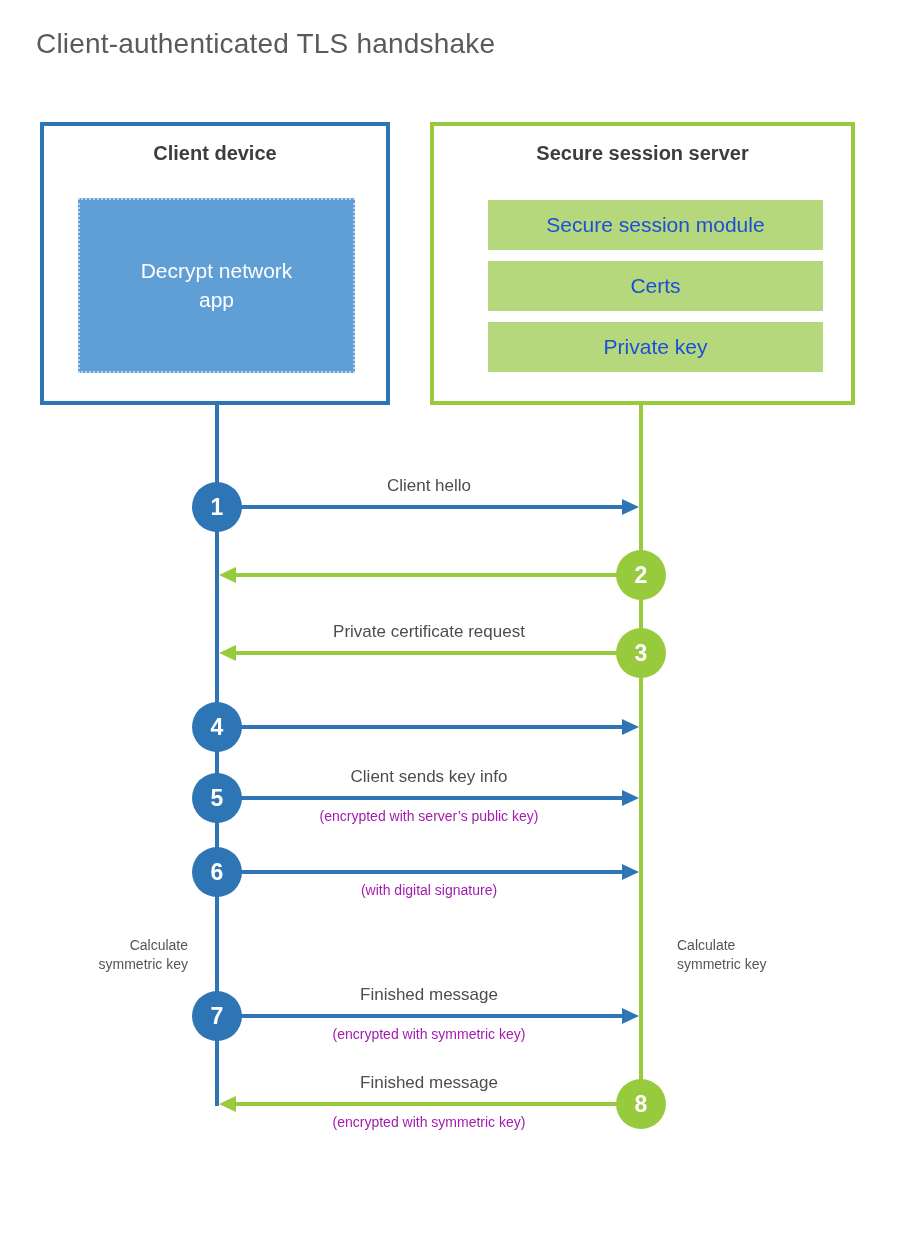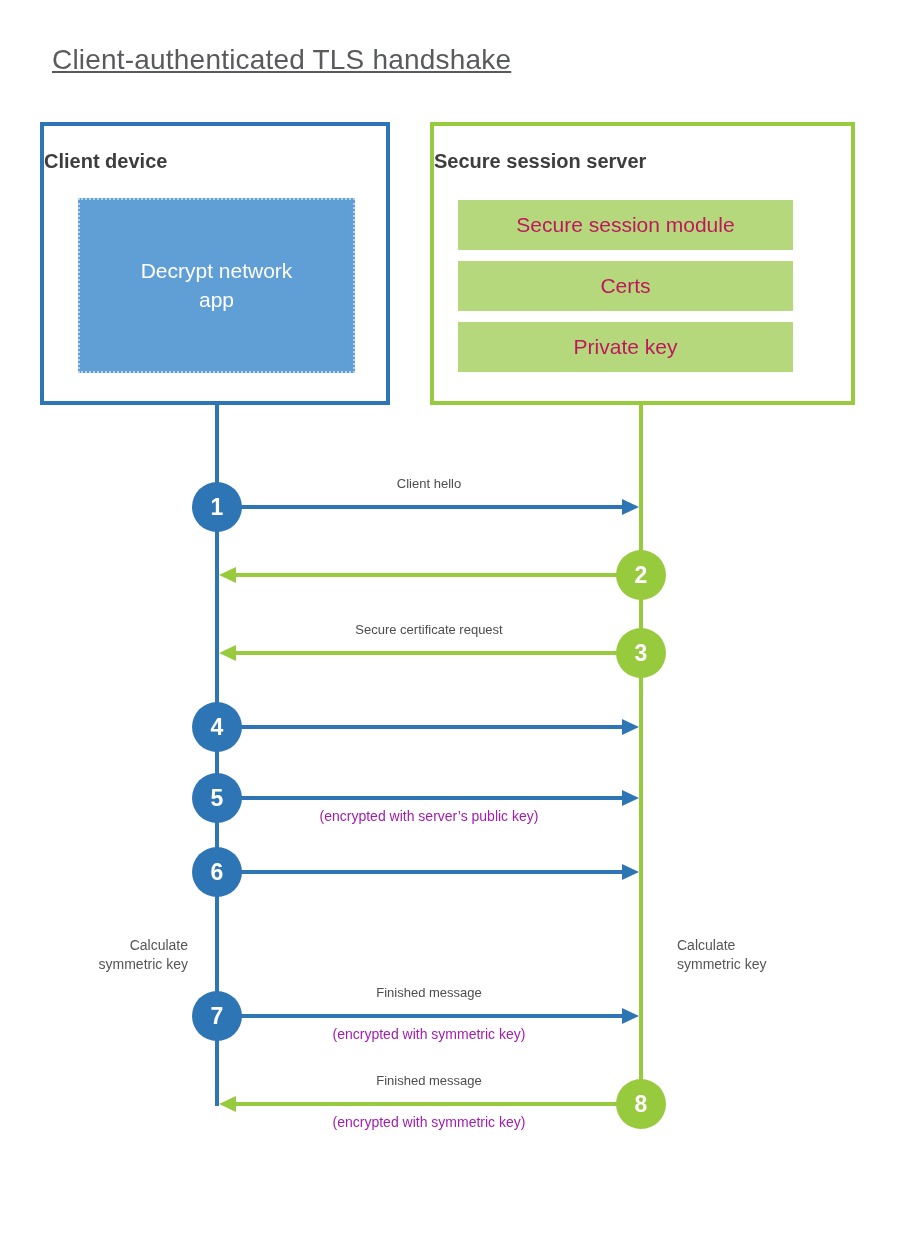--- a/index.html
+++ b/index.html
@@ -12,37 +12,36 @@
     overflow: hidden;
   }
   .page-title {
     position: absolute;
     left: 36px;
     top: 28px;
     font-size: 28px;
     font-weight: 400;
     color: #595a5c;
     letter-spacing: 0.2px;
-    margin: 16px;
-    text-decoration: underline;
+    margin: 0;
   }
   
   .actor-box {
     position: absolute;
     top: 122px;
     height: 283px;
     width: 350px;
     box-sizing: border-box;
     background: #ffffff;
   }
   .client-box { left: 40px; border: 4px solid #2e75b6; }
   .server-box { left: 430px; width: 425px; border: 4px solid #98ca3e; }
   .actor-title {
-    margin-top: 24px;
-    text-align: left;
+    margin-top: 16px;
+    text-align: center;
     font-size: 20px;
     font-weight: bold;
     color: #3d3d3d;
   }
   .app-box {
     position: absolute;
     left: 78px;
     top: 198px;
     width: 277px;
     height: 175px;
@@ -53,25 +52,25 @@
     align-items: center;
     justify-content: center;
     text-align: center;
     color: #ffffff;
     font-size: 21px;
     line-height: 1.35;
     white-space: pre-line;
   }
   .module-bar {
     position: absolute;
-    left: 458px;
+    left: 488px;
     width: 335px;
     height: 50px;
     background: #b5d87c;
-    color: #be185d;
+    color: #1d4ed8;
     font-size: 21px;
     line-height: 50px;
     text-align: center;
   }
   
   .lifeline { position: absolute; width: 4px; top: 405px; }
   .lifeline.blue  { left: 215px; height: 701px; background: #2e75b6; }
   .lifeline.green { left: 639px; height: 700px; background: #98ca3e; }
   
   .mline { position: absolute; height: 4px; }
@@ -91,21 +90,21 @@
     line-height: 50px;
     text-align: center;
   }
   .step-circle.blue  { left: 192px; background: #2e75b6; }
   .step-circle.green { left: 616px; background: #98ca3e; }
   .mlabel {
     position: absolute;
     left: 229px;
     width: 400px;
     text-align: center;
-    font-size: 13px;
+    font-size: 17px;
     color: #4d4d4d;
   }
   .msub {
     position: absolute;
     left: 229px;
     width: 400px;
     text-align: center;
     font-size: 14px;
     color: #a21caf;
   }
@@ -149,34 +148,36 @@
   <div class="ahead right" style="top:499px"></div>
   <div class="mlabel" style="top:476px">Client hello</div>
   <div class="step-circle blue" style="top:482px">1</div>
 
   <div class="mline green" style="top:573px"></div>
   <div class="ahead left" style="top:567px"></div>
   <div class="step-circle green" style="top:550px">2</div>
 
   <div class="mline green" style="top:651px"></div>
   <div class="ahead left" style="top:645px"></div>
-  <div class="mlabel" style="top:622px">Secure certificate request</div>
+  <div class="mlabel" style="top:622px">Private certificate request</div>
   <div class="step-circle green" style="top:628px">3</div>
 
   <div class="mline blue" style="top:725px"></div>
   <div class="ahead right" style="top:719px"></div>
   <div class="step-circle blue" style="top:702px">4</div>
 
   <div class="mline blue" style="top:796px"></div>
   <div class="ahead right" style="top:790px"></div>
+  <div class="mlabel" style="top:767px">Client sends key info</div>
   <div class="msub" style="top:808px">(encrypted with server’s public key)</div>
   <div class="step-circle blue" style="top:773px">5</div>
 
   <div class="mline blue" style="top:870px"></div>
   <div class="ahead right" style="top:864px"></div>
+  <div class="msub" style="top:882px">(with digital signature)</div>
   <div class="step-circle blue" style="top:847px">6</div>
 
   <div class="mline blue" style="top:1014px"></div>
   <div class="ahead right" style="top:1008px"></div>
   <div class="mlabel" style="top:985px">Finished message</div>
   <div class="msub" style="top:1026px">(encrypted with symmetric key)</div>
   <div class="step-circle blue" style="top:991px">7</div>
 
   <div class="mline green" style="top:1102px"></div>
   <div class="ahead left" style="top:1096px"></div>

